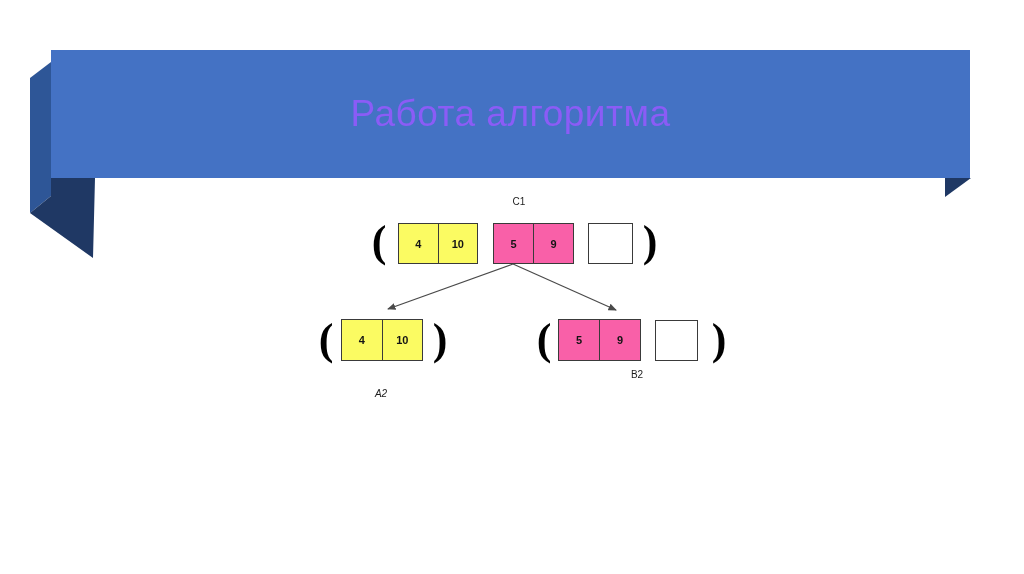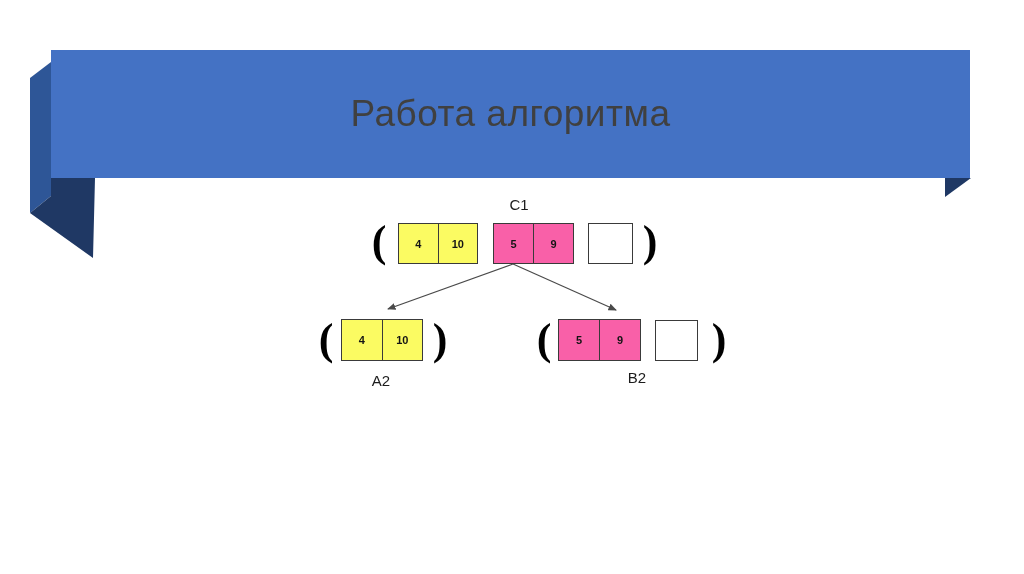--- a/index.html
+++ b/index.html
@@ -4,21 +4,21 @@
 <style>
   html,body{margin:0;padding:0;}
   body{
     width:1024px;height:574px;position:relative;overflow:hidden;
     background:#ffffff;font-family:"Liberation Sans",sans-serif;
   }
   .ribbon-svg{position:absolute;left:0;top:0;}
   .slide-title{
     position:absolute;left:51px;top:50px;width:919px;height:128px;
     display:flex;align-items:center;justify-content:center;
-    color:#404040;font-size:37px;letter-spacing:0.5px;
+    color:#8b5cf6;font-size:37px;letter-spacing:0.5px;
   }
   .paren{
     position:absolute;font-family:"Liberation Serif",serif;font-weight:bold;
     font-size:44px;line-height:1;color:#000;width:20px;text-align:center;
   }
   .pairbox{
     position:absolute;display:flex;box-sizing:border-box;
     border:1.6px solid #3a3a3a;
   }
   .pairbox .cell{
@@ -27,21 +27,21 @@
   }
   .pairbox .cell + .cell{border-left:1.6px solid #3a3a3a;}
   .yellow .cell{background:#fbfb62;}
   .pink .cell{background:#f960a8;}
   .emptybox{
     position:absolute;background:#ffffff;border:1.4px solid #3a3a3a;
     box-sizing:border-box;
   }
   .small-label{
     position:absolute;width:44px;text-align:center;
-    font-size:15px;color:#1c1c1c;
+    font-size:10px;color:#1c1c1c;
   }
   .arrows-svg{position:absolute;left:0;top:0;pointer-events:none;}
 </style>
 </head>
 <body>
 
 <svg class="ribbon-svg" width="1024" height="280" viewBox="0 0 1024 280">
   <polygon points="30,78 51,62 51,196 30,213" fill="#2E5697"></polygon>
   <polygon points="51,178 95,178 93,258 30,213 51,196" fill="#1F3864"></polygon>
   <polygon points="945,178 971,178 945,197" fill="#1F3864"></polygon>
@@ -80,21 +80,21 @@
 
 <span class="paren" style="left:316px;top:318px;">(</span>
 
 <div class="pairbox yellow" style="left:341px;top:319px;width:82px;height:42px;">
   <div class="cell">4</div>
   <div class="cell">10</div>
 </div>
 
 <span class="paren" style="left:430px;top:318px;">)</span>
 
-<div class="small-label" style="left:359px;top:372px;">A2</div>
+<div class="small-label" style="left:359px;top:388px;font-style:italic;">A2</div>
 
 <span class="paren" style="left:534px;top:318px;">(</span>
 
 <div class="pairbox pink" style="left:558px;top:319px;width:83px;height:42px;">
   <div class="cell">5</div>
   <div class="cell">9</div>
 </div>
 
 <div class="emptybox" style="left:655px;top:320px;width:43px;height:41px;"></div>
 

